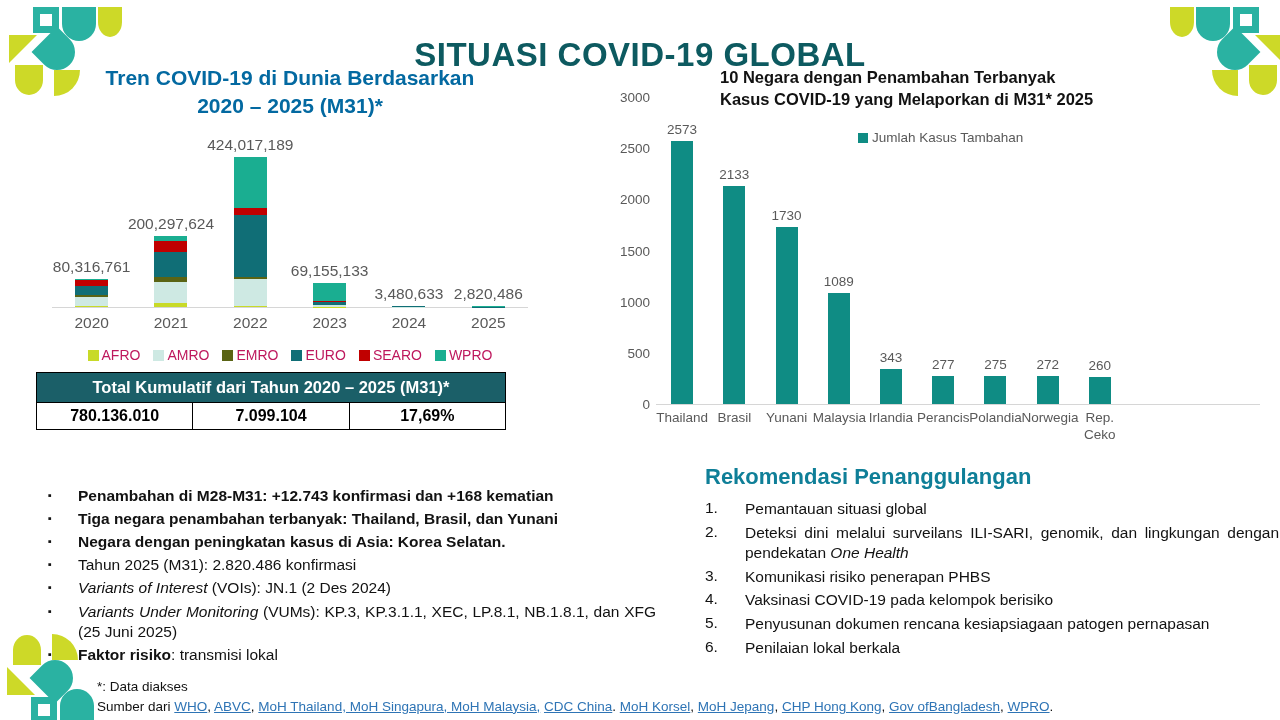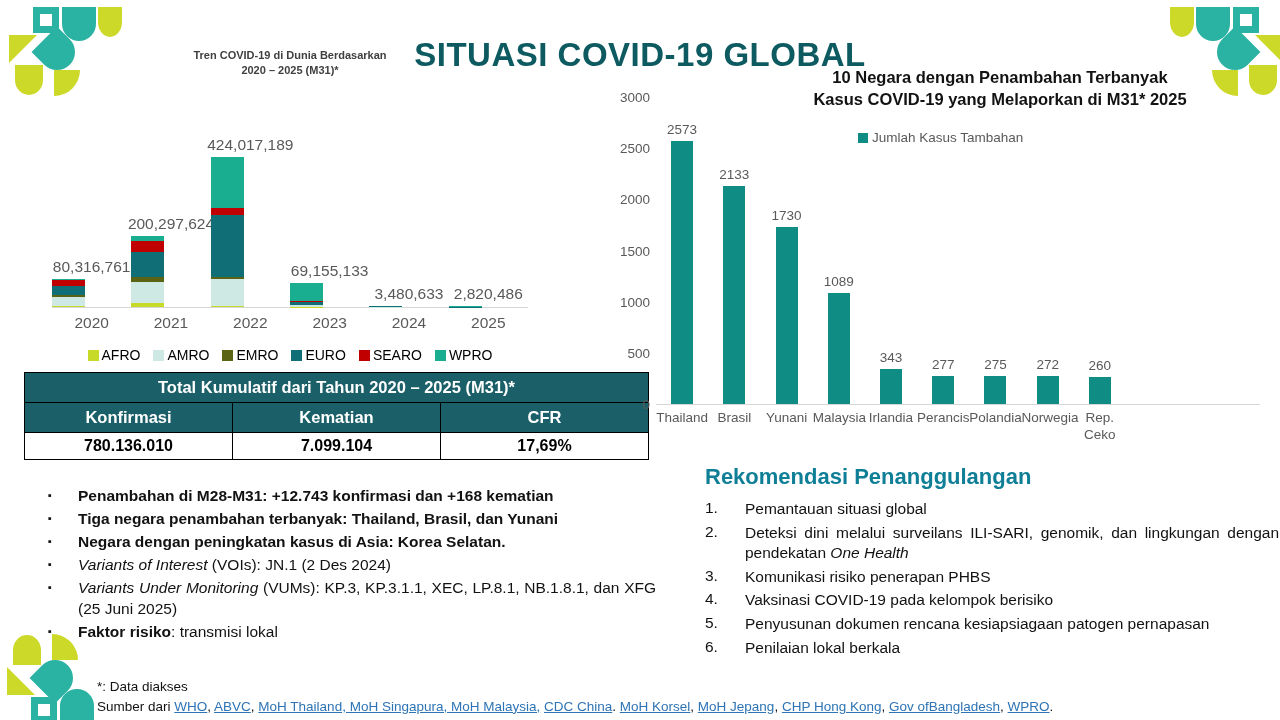--- a/index.html
+++ b/index.html
@@ -15,46 +15,46 @@
   .s{position:absolute;}
   .s-frame{left:27px;top:3px;width:12px;height:12px;border:7px solid #2ab2a2;background:#fff;}
   .s-lobeA{left:56px;top:3px;width:34px;height:34px;background:#2ab2a2;border-radius:0 0 50% 50%;}
   .s-petalR{left:92px;top:3px;width:24px;height:30px;background:#cdd928;border-radius:0 0 50% 50%;}
   .s-tri{left:3px;top:31px;width:28px;height:28px;background:#cdd928;clip-path:polygon(100% 0,0 0,0 100%);}
   .s-heart{left:33px;top:30px;width:36px;height:36px;background:#2ab2a2;border-radius:0 0 50% 50%;transform:rotate(-45deg);}
   .s-petalB{left:9px;top:61px;width:28px;height:30px;background:#cdd928;border-radius:0 0 50% 50%;}
   .s-petalC{left:48px;top:66px;width:26px;height:26px;background:#cdd928;border-radius:0 0 100% 0;}
 
   
-  .c1-title{position:absolute;left:40px;top:48px;width:500px;text-align:center;font-weight:bold;font-size:11px;color:#404040;line-height:1.32;}
+  .c1-title{position:absolute;left:40px;top:64px;width:500px;text-align:center;font-weight:bold;font-size:21px;color:#0369a1;line-height:1.32;}
   .c1-plot{position:absolute;left:52px;top:155px;width:476px;height:152px;border-bottom:1px solid #d6d6d6;display:flex;}
-  .slot1{position:relative;flex:1;display:flex;align-items:flex-end;justify-content:flex-start;}
+  .slot1{position:relative;flex:1;display:flex;align-items:flex-end;justify-content:center;}
   .stack1{width:33px;display:flex;flex-direction:column;justify-content:flex-end;}
   .bar-label{position:absolute;left:50%;transform:translateX(-50%);white-space:nowrap;font-size:15.5px;color:#595959;}
   .xlab1{position:absolute;top:calc(100% + 7px);width:120%;left:-10%;text-align:center;font-size:15.5px;color:#595959;}
-  .c1-legend{position:absolute;left:40px;top:347px;width:500px;display:flex;justify-content:center;align-items:center;gap:13px;font-size:14px;color:#000000;}
+  .c1-legend{position:absolute;left:40px;top:347px;width:500px;display:flex;justify-content:center;align-items:center;gap:13px;font-size:14px;color:#be185d;}
   .lg-item{display:flex;align-items:center;gap:3px;}
   .sw{width:11px;height:11px;display:inline-block;flex:none;}
 
   
-  .ktable{position:absolute;left:24px;top:372px;width:625px;border-collapse:collapse;table-layout:fixed;}
+  .ktable{position:absolute;left:36px;top:372px;width:470px;border-collapse:collapse;table-layout:fixed;}
   .ktable th,.ktable td{border:1.6px solid #000;}
   .t-title{background:#1b5f68;color:#fff;font-size:16.5px;font-weight:bold;text-align:center;padding:5px 4px;}
   .t-head{background:#1b5f68;color:#fff;font-size:16.5px;font-weight:bold;text-align:center;padding:5px 4px;}
   .t-val{background:#fff;color:#000;font-size:16px;font-weight:bold;text-align:center;padding:4px;}
 
   
   .bullets{position:absolute;left:44px;top:486px;width:612px;font-size:15.5px;color:#121212;}
   .b-item{display:flex;margin-bottom:2.5px;}
   .b-marker{width:30px;flex:none;font-size:11px;padding-top:3px;padding-left:4px;}
   .b-marker::before{content:"▪";}
   .b-text{flex:1;text-align:justify;line-height:1.33;}
 
   
-  .c2-title{position:absolute;left:720px;top:66px;width:560px;text-align:center;font-weight:bold;font-size:16.5px;color:#121212;line-height:1.35;}
+  .c2-title{position:absolute;left:720px;top:66px;width:560px;font-weight:bold;font-size:16.5px;color:#121212;line-height:1.35;}
   .c2{position:absolute;left:620px;top:88px;width:660px;height:372px;}
   .c2-yaxis{position:absolute;left:0;top:9px;width:30px;height:307px;}
   .ytick{position:absolute;right:0;font-size:13.5px;color:#595959;}
   .c2-baseline{position:absolute;left:36px;top:316px;width:604px;height:1px;background:#d6d6d6;}
   .c2-plot{position:absolute;left:36px;top:9px;width:470px;height:307px;display:flex;}
   .slot2{position:relative;flex:1;display:flex;align-items:flex-end;justify-content:center;}
   .bar2{width:22px;}
   .bar2-label{position:absolute;left:50%;transform:translateX(-50%);font-size:13.5px;color:#595959;white-space:nowrap;}
   .xlab2{position:absolute;top:calc(100% + 6px);width:100%;text-align:center;font-size:13.5px;color:#595959;line-height:1.25;}
   .c2-legend{position:absolute;left:238px;top:42px;display:flex;align-items:center;gap:4px;font-size:13.5px;color:#595959;}
@@ -208,44 +208,43 @@
         <span>WPRO</span>
       </div>
     </div>
 
   <table class="ktable">
     <tbody>
         <tr>
       <th class="t-title" colspan="3">Total Kumulatif dari Tahun 2020 – 2025 (M31)*</th>
     </tr>
     <tr>
-      <th class="t-head">Konfirmasi</th>
-      <th class="t-head">Kematian</th>
-      <th class="t-head">CFR</th>
-    </tr>
-    <tr>
       <td class="t-val">780.136.010</td>
       <td class="t-val">7.099.104</td>
       <td class="t-val">17,69%</td>
     </tr>
   </tbody>
     </table>
 
   <div class="bullets">
       <div class="b-item">
         <span class="b-marker"></span>
         <span class="b-text"><span style="font-weight: bold;">Penambahan di M28-M31: +12.743 konfirmasi dan +168 kematian</span></span>
       </div>
       <div class="b-item">
         <span class="b-marker"></span>
         <span class="b-text"><span style="font-weight: bold;">Tiga negara penambahan terbanyak: Thailand, Brasil, dan Yunani</span></span>
       </div>
       <div class="b-item">
         <span class="b-marker"></span>
         <span class="b-text"><span style="font-weight: bold;">Negara dengan peningkatan kasus di Asia: Korea Selatan.</span></span>
+      </div>
+      <div class="b-item">
+        <span class="b-marker"></span>
+        <span class="b-text"><span>Tahun 2025 (M31): 2.820.486 konfirmasi</span></span>
       </div>
       <div class="b-item">
         <span class="b-marker"></span>
         <span class="b-text"><span style="font-style: italic;">Variants of Interest</span><span> (VOIs): JN.1 (2 Des 2024)</span></span>
       </div>
       <div class="b-item">
         <span class="b-marker"></span>
         <span class="b-text"><span style="font-style: italic;">Variants Under Monitoring</span><span> (VUMs): KP.3, KP.3.1.1, XEC, LP.8.1, NB.1.8.1, dan XFG (25 Juni 2025)</span></span>
       </div>
       <div class="b-item">

